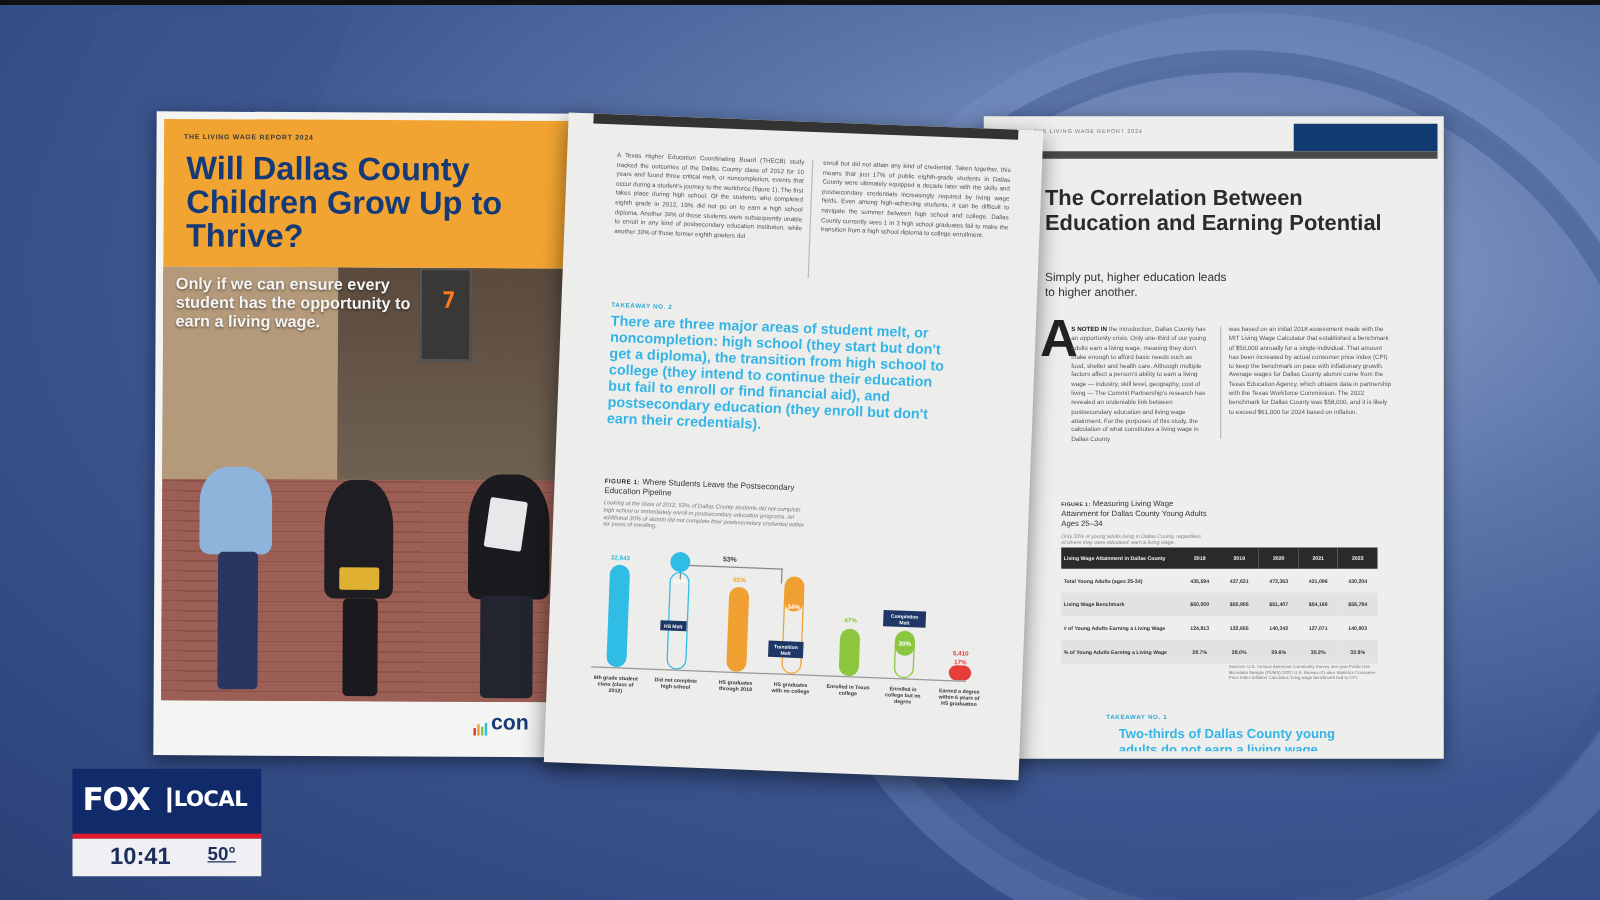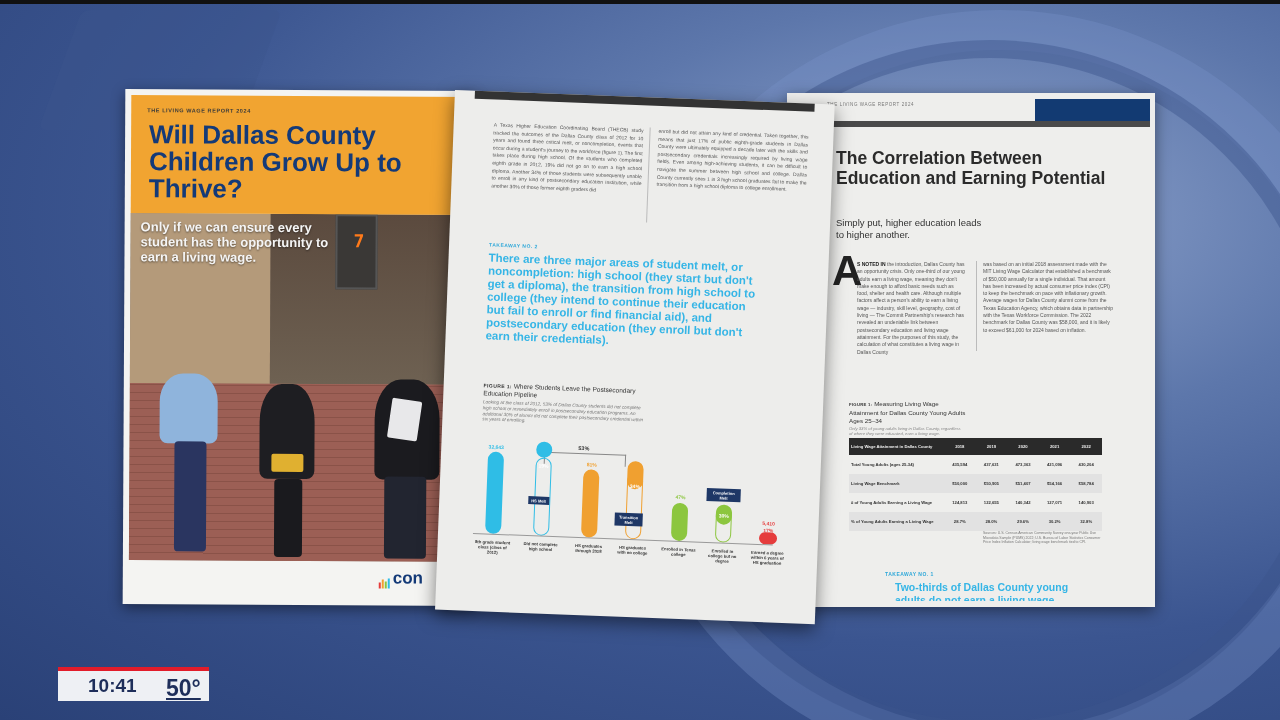--- a/index.html
+++ b/index.html
@@ -111,21 +111,21 @@
   .p3-takeaway { position: absolute; left: 84px; top: 488px; width: 200px; font-size: 10.5px; line-height: 13px; font-weight: bold; color: #35b5e6; height: 20px; overflow: hidden; margin-left: 24px; }
 
   
   .fox { position: absolute; left: 58px; top: 615px; width: 151px; height: 86px; }
   .fox-top { position: absolute; left: 0; top: 0; width: 151px; height: 52px; background: #102a6a; }
   .fox-red { position: absolute; left: 0; top: 52px; width: 151px; height: 4px; background: #e21c2a; }
   .fox-bottom { position: absolute; left: 0; top: 56px; width: 151px; height: 30px; background: #eef0f4; }
   .fox-brand { position: absolute; left: 8px; top: 10px; font-size: 25px; font-weight: bold; color: #fff; letter-spacing: -1px; font-family: "DejaVu Sans", sans-serif; }
   .fox-local { position: absolute; left: 76px; top: 15px; font-size: 17px; font-weight: bold; color: #fff; font-family: "DejaVu Sans", sans-serif; letter-spacing: -0.5px; border-left: 3px solid #fff; padding-left: 2px; }
   .fox-time { position: absolute; left: 30px; top: 60px; font-size: 19px; font-weight: bold; color: #1e2e5a; }
-  .fox-temp { position: absolute; left: 108px; top: 60px; font-size: 23px; font-weight: bold; color: #1e2e5a; text-decoration: underline; }
+  .fox-temp { position: absolute; left: 108px; top: 60px; font-size: 15px; font-weight: bold; color: #1e2e5a; text-decoration: underline; }
 </style>
 </head>
 <body>
 
 <div class="topbar"></div>
 <div class="bg-block"></div>
 <div class="bg-arc"></div>
 <div class="bg-arc2"></div>
 
 <div class="page1">
@@ -276,17 +276,21 @@
     <div class="cat-label" style="left:50px;">Did not complete high school</div>
     <div class="cat-label" style="left:98px;">HS graduates through 2018</div>
     <div class="cat-label" style="left:142px;">HS graduates with no college</div>
     <div class="cat-label" style="left:188px;">Enrolled in Texas college</div>
     <div class="cat-label" style="left:232px;">Enrolled in college but no degree</div>
     <div class="cat-label" style="left:277px;">Earned a degree within 6 years of HS graduation</div>
   </div>
 </div>
 
 <div class="fox">
+  <div class="fox-top">
+    <span class="fox-brand">FOX</span>
+    <span class="fox-local">LOCAL</span>
+  </div>
   <div class="fox-red"></div>
   <div class="fox-bottom"></div>
   <span class="fox-time">10:41</span>
   <span class="fox-temp">50°</span>
 </div>
 
 </body></html>

